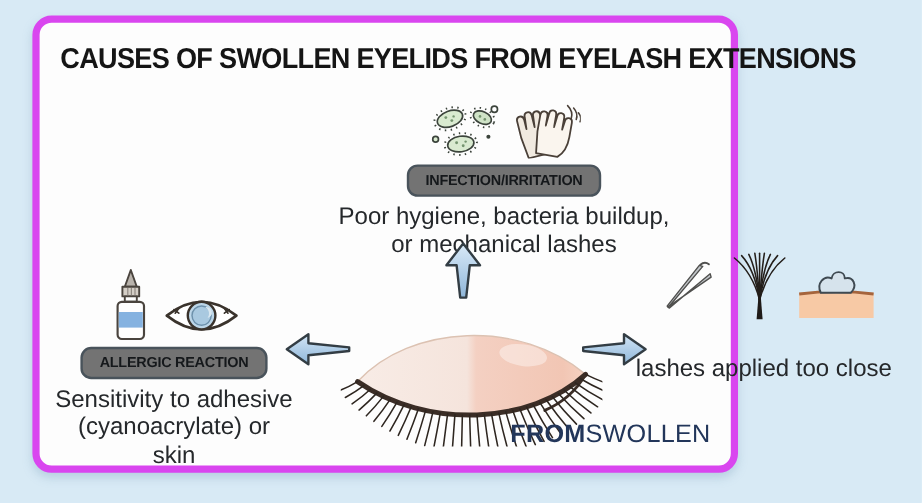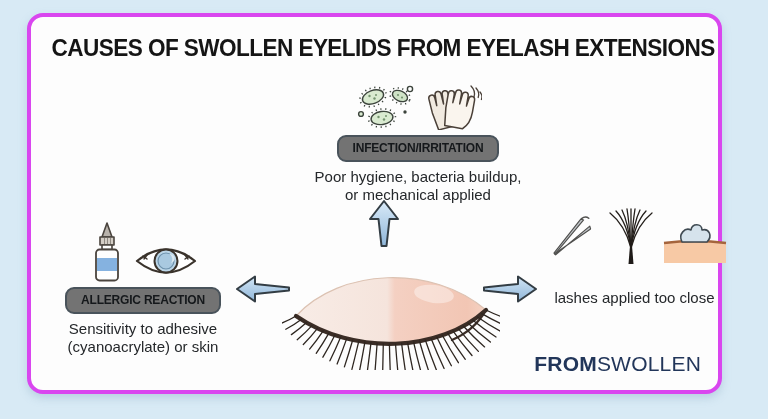--- a/index.html
+++ b/index.html
@@ -1,40 +1,40 @@
 <!DOCTYPE html>
 <html><head>
 <meta charset="utf-8">
 <style>
   html,body { margin:0; padding:0; background:#d8eaf5; font-family:"Liberation Sans",sans-serif; }
   .stage { position:relative; width:768px; height:419px; background:#d8eaf5; overflow:hidden; }
   .card {
-    position:absolute; left:27px; top:13px; width:695px; height:381px; box-sizing:border-box;
-    background:#fdfdfd; border:4px solid #d946ef; border-radius:16px;
+    position:absolute; left:27px; top:13px; width:588px; height:381px; box-sizing:border-box;
+    background:#fdfdfd; border:6px solid #d946ef; border-radius:16px;
     box-shadow:0 4px 8px rgba(125,160,190,.35);
   }
   .title {
     position:absolute; left:0; right:0; top:17px; margin:0; text-align:center;
     font-size:24px; font-weight:700; color:#151515; letter-spacing:-0.6px;
     transform:scaleX(0.94); white-space:nowrap;
   }
   .cause { position:absolute; text-align:center; }
   .cause-top   { left:247px; top:67px;  width:280px; }
   .cause-left  { left:12px;  top:205px; width:200px; }
   .cause-right { left:496px; top:190px; width:215px; }
   .icons { display:flex; justify-content:center; align-items:flex-end; gap:9px; }
   .cause-top .icons   { height:46px; }
   .cause-left .icons  { height:60px; }
   .cause-right .icons { height:58px; }
   .pill {
     display:inline-block; margin-top:5px; padding:4px 14px 5px;
     background:#737373; border:2px solid #49535b; border-radius:9px;
     font-weight:700; font-size:12px; color:#15181b; letter-spacing:-0.2px; white-space:nowrap;
   }
-  .desc { margin:6px 0 0; font-size:15px; line-height:1.17; color:#25282b; }
+  .desc { margin:6px 0 0; font-size:20px; line-height:1.17; color:#25282b; }
   .arrow { position:absolute; }
   .arrow-up    { left:337px; top:182px; }
   .arrow-left  { left:204px; top:255px; }
   .arrow-right { left:451px; top:255px; }
   .eye-illustration { position:absolute; left:251px; top:235px; }
   .logo { position:absolute; right:17px; bottom:14px; font-size:21px; color:#22365a; letter-spacing:0.2px; }
   .logo-bold  { font-weight:700; }
   .logo-light { font-weight:400; }
 </style>
 </head>
@@ -78,21 +78,21 @@
               <path d="M45,2 q5,5 3,11"></path>
               <path d="M50,4 q4,4.5 2.2,9.5"></path>
               <path d="M54,8 q3,3.5 1.4,7.5"></path>
             </g>
           </g>
         </svg>
       </div>
       <div class="pill">INFECTION/IRRITATION</div>
       <p class="desc">
         <span>Poor hygiene, bacteria buildup,</span><br>
-        <span>or mechanical applied</span>
+        <span>or mechanical lashes</span>
       </p>
     </section>
 
     <section class="cause cause-left">
       <div class="icons">
         <svg width="36" height="60" viewBox="0 0 36 60">
           <g stroke="#4a443e" stroke-width="1.6" stroke-linejoin="round">
             <polygon points="18,1 23,15 13,15" fill="#b8b2ab"></polygon>
             <rect x="11" y="15" width="14" height="8" fill="#d4cec6"></rect>
             <rect x="13" y="23" width="10" height="4.5" fill="#ffffff"></rect>

